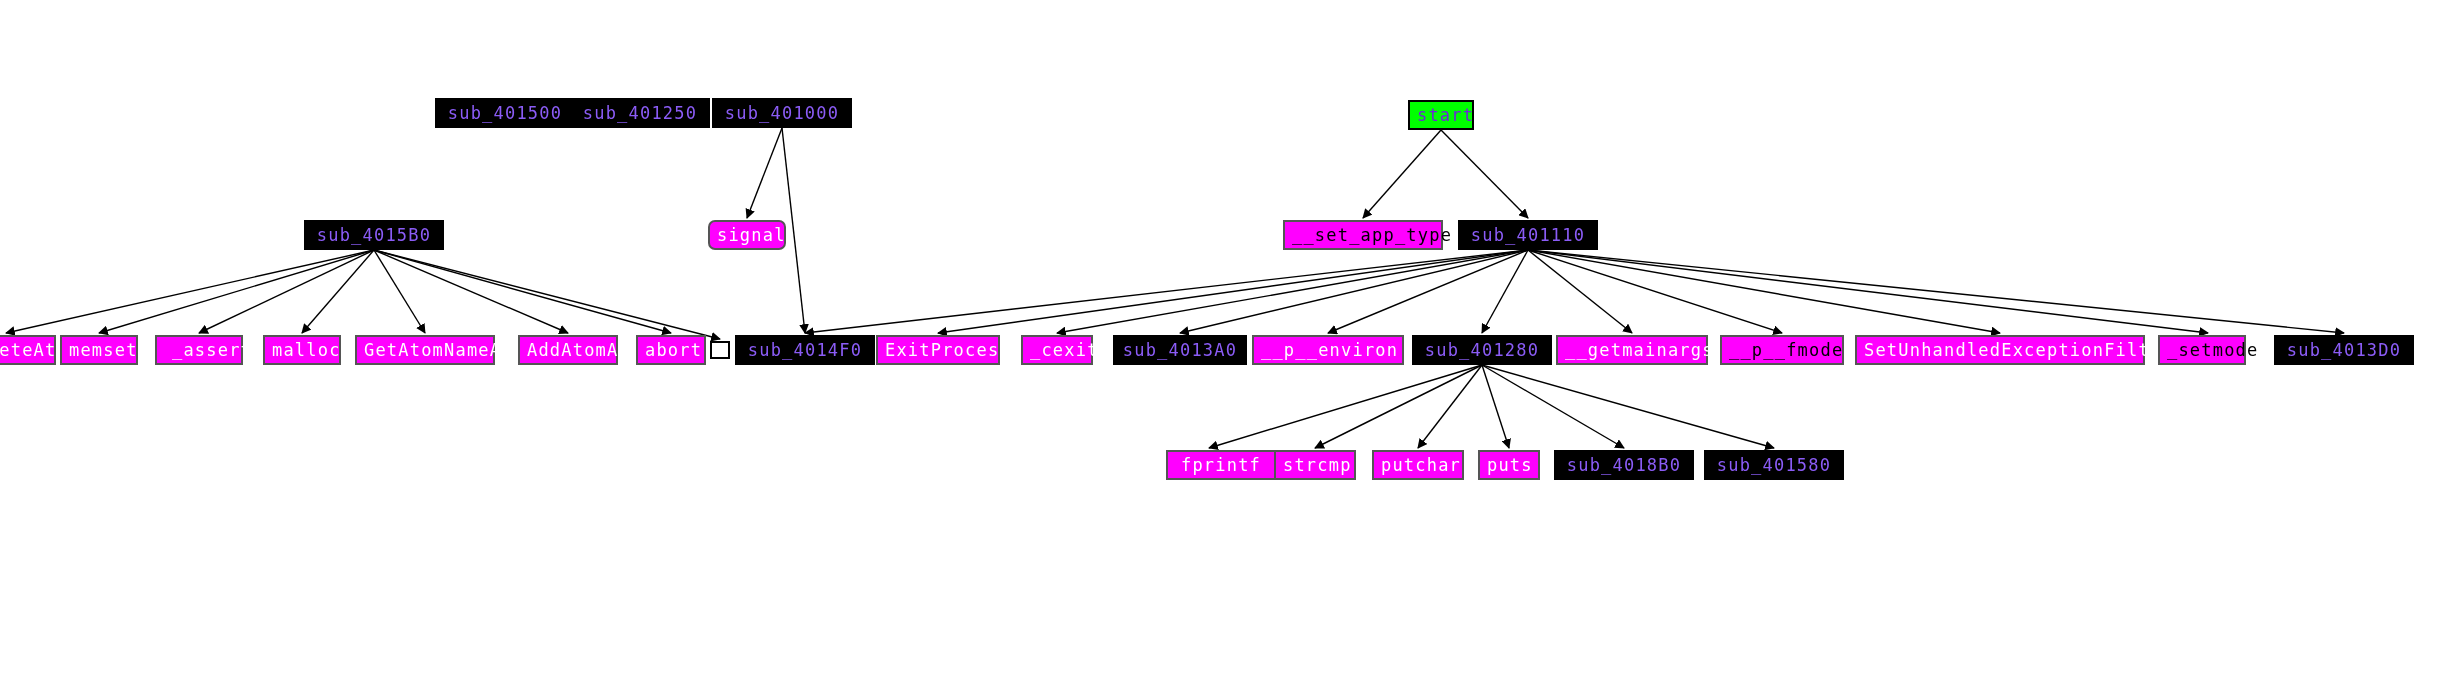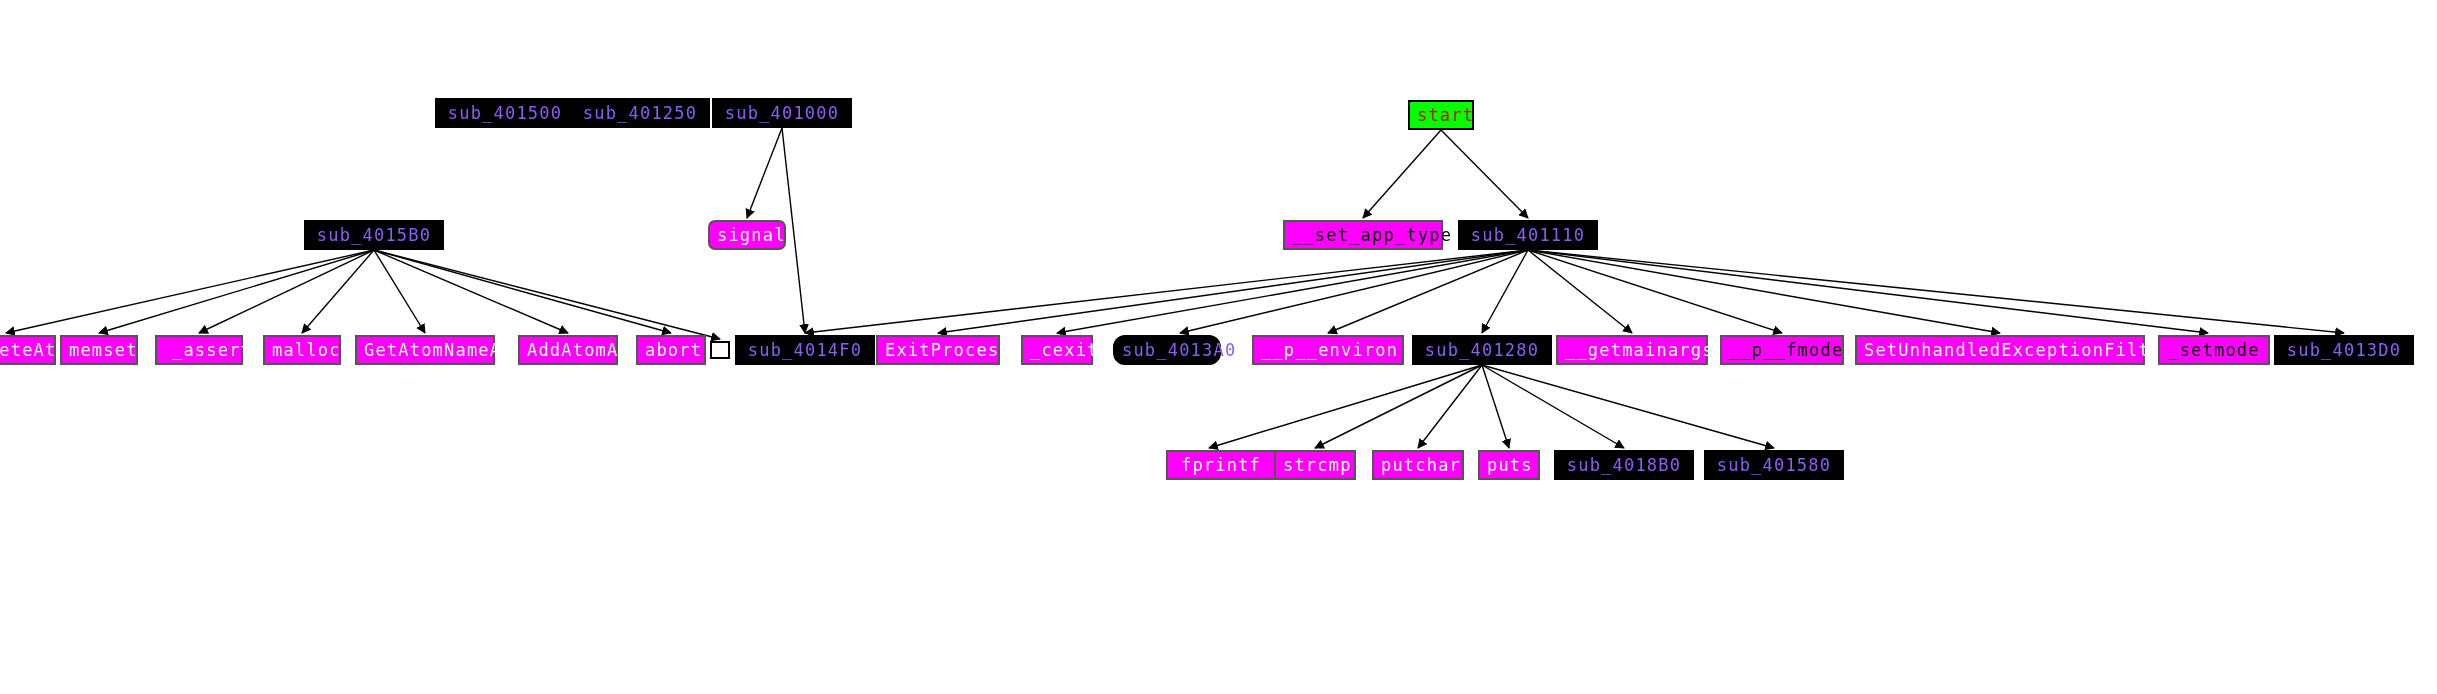--- a/index.html
+++ b/index.html
@@ -48,21 +48,21 @@
     color: #ffffff;
     border-color: #555555;
   }
   .n-magenta-b {
     background: #ff00ff;
     color: #000000;
     border-color: #555555;
   }
   .n-green {
     background: #00ff00;
-    color: #b91c1c;
+    color: #6d28d9;
     border-color: #000000;
   }
   .loop-box {
     position: absolute;
     box-sizing: border-box;
     width: 20px;
     height: 18px;
     border: 2px solid #000000;
     background: #ffffff;
     z-index: 4;
@@ -122,27 +122,27 @@
       <div class="node n-magenta-w" style="left: -44px; top: 335px; width: 100px;">DeleteAtomA</div>
       <div class="node n-magenta-w" style="left: 60px; top: 335px; width: 78px;">memset</div>
       <div class="node n-magenta-w" style="left: 155px; top: 335px; width: 88px; padding-left: 15px;">_assert</div>
       <div class="node n-magenta-w" style="left: 263px; top: 335px; width: 78px;">malloc</div>
       <div class="node n-magenta-w" style="left: 355px; top: 335px; width: 140px;">GetAtomNameA</div>
       <div class="node n-magenta-w" style="left: 518px; top: 335px; width: 100px;">AddAtomA</div>
       <div class="node n-magenta-w" style="left: 636px; top: 335px; width: 70px;">abort</div>
       <div class="node n-black" style="left: 735px; top: 335px; width: 140px;">sub_4014F0</div>
       <div class="node n-magenta-w" style="left: 876px; top: 335px; width: 124px;">ExitProcess</div>
       <div class="node n-magenta-w" style="left: 1021px; top: 335px; width: 72px;">_cexit</div>
-      <div class="node n-black" style="left: 1113px; top: 335px; width: 108px; border-radius: 12px;">sub_4013A0</div>
+      <div class="node n-black" style="left: 1113px; top: 335px; width: 134px;">sub_4013A0</div>
       <div class="node n-magenta-w" style="left: 1252px; top: 335px; width: 152px;">__p__environ</div>
       <div class="node n-black" style="left: 1412px; top: 335px; width: 140px;">sub_401280</div>
       <div class="node n-magenta-w" style="left: 1556px; top: 335px; width: 152px;">__getmainargs</div>
       <div class="node n-magenta-b" style="left: 1720px; top: 335px; width: 124px;">__p__fmode</div>
       <div class="node n-magenta-w" style="left: 1855px; top: 335px; width: 290px;">SetUnhandledExceptionFilter</div>
-      <div class="node n-magenta-b" style="left: 2158px; top: 335px; width: 112px;">_setmode</div>
+      <div class="node n-magenta-b" style="left: 2158px; top: 335px; width: 88px;">_setmode</div>
       <div class="node n-black" style="left: 2274px; top: 335px; width: 140px;">sub_4013D0</div>
       <div class="node n-magenta-w" style="left: 1166px; top: 450px; width: 110px;">fprintf</div>
       <div class="node n-magenta-w" style="left: 1274px; top: 450px; width: 82px;">strcmp</div>
       <div class="node n-magenta-w" style="left: 1372px; top: 450px; width: 92px;">putchar</div>
       <div class="node n-magenta-w" style="left: 1478px; top: 450px; width: 62px;">puts</div>
       <div class="node n-black" style="left: 1554px; top: 450px; width: 140px;">sub_4018B0</div>
       <div class="node n-black" style="left: 1704px; top: 450px; width: 140px;">sub_401580</div>
       <div class="loop-box" style="left: 710px; top: 341px; width: 20px; height: 18px;"></div>
     </div>
 </div>

